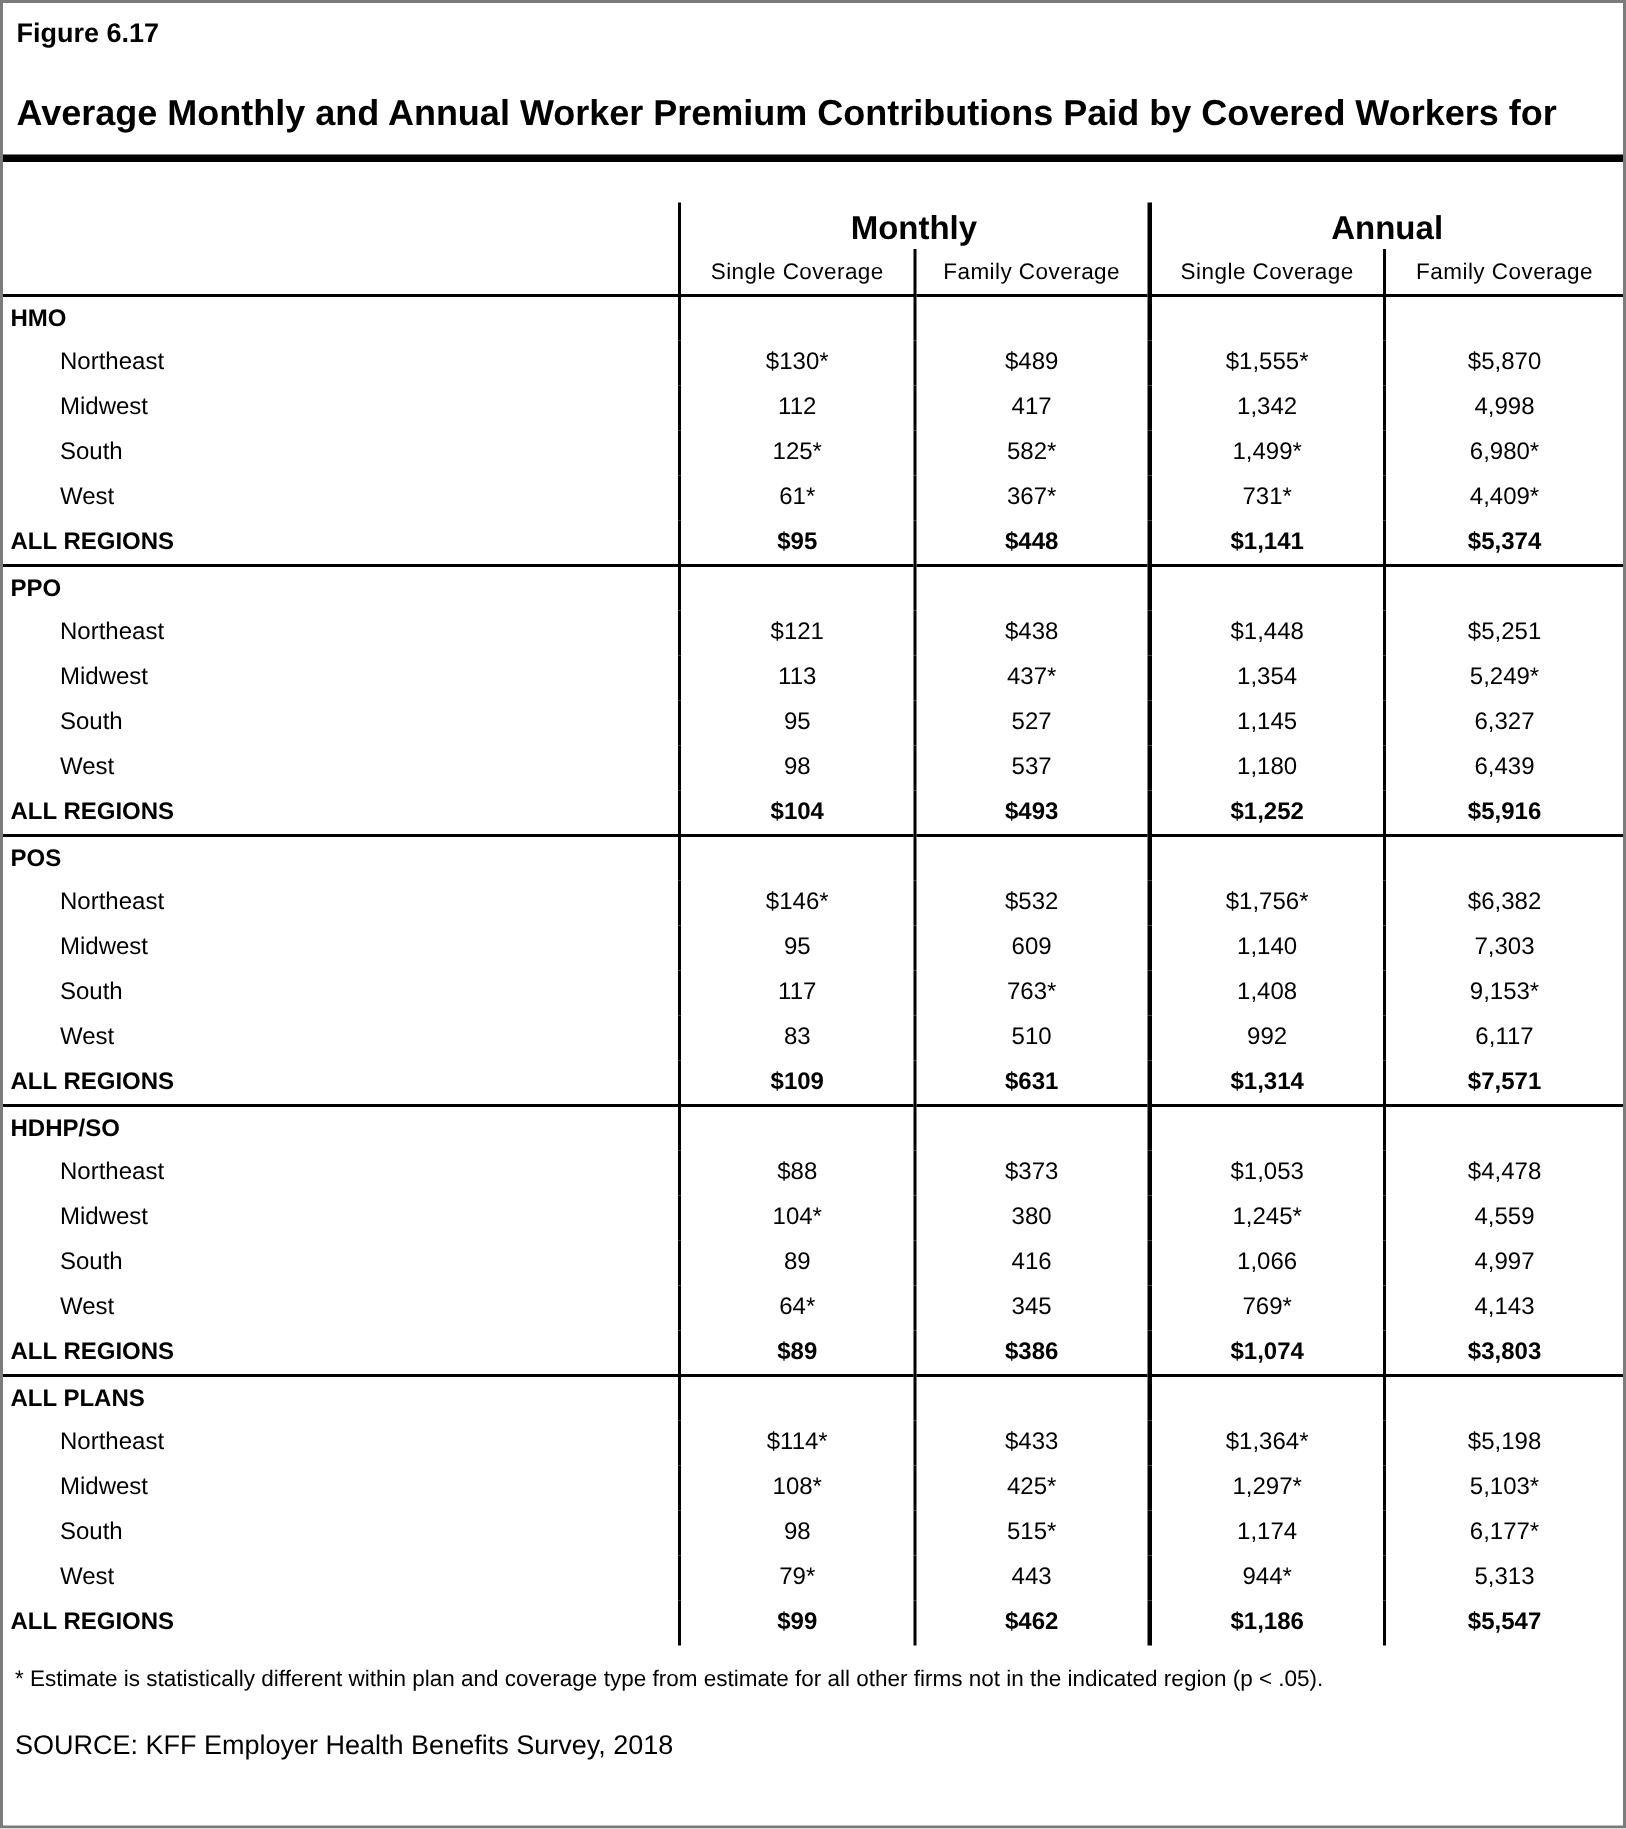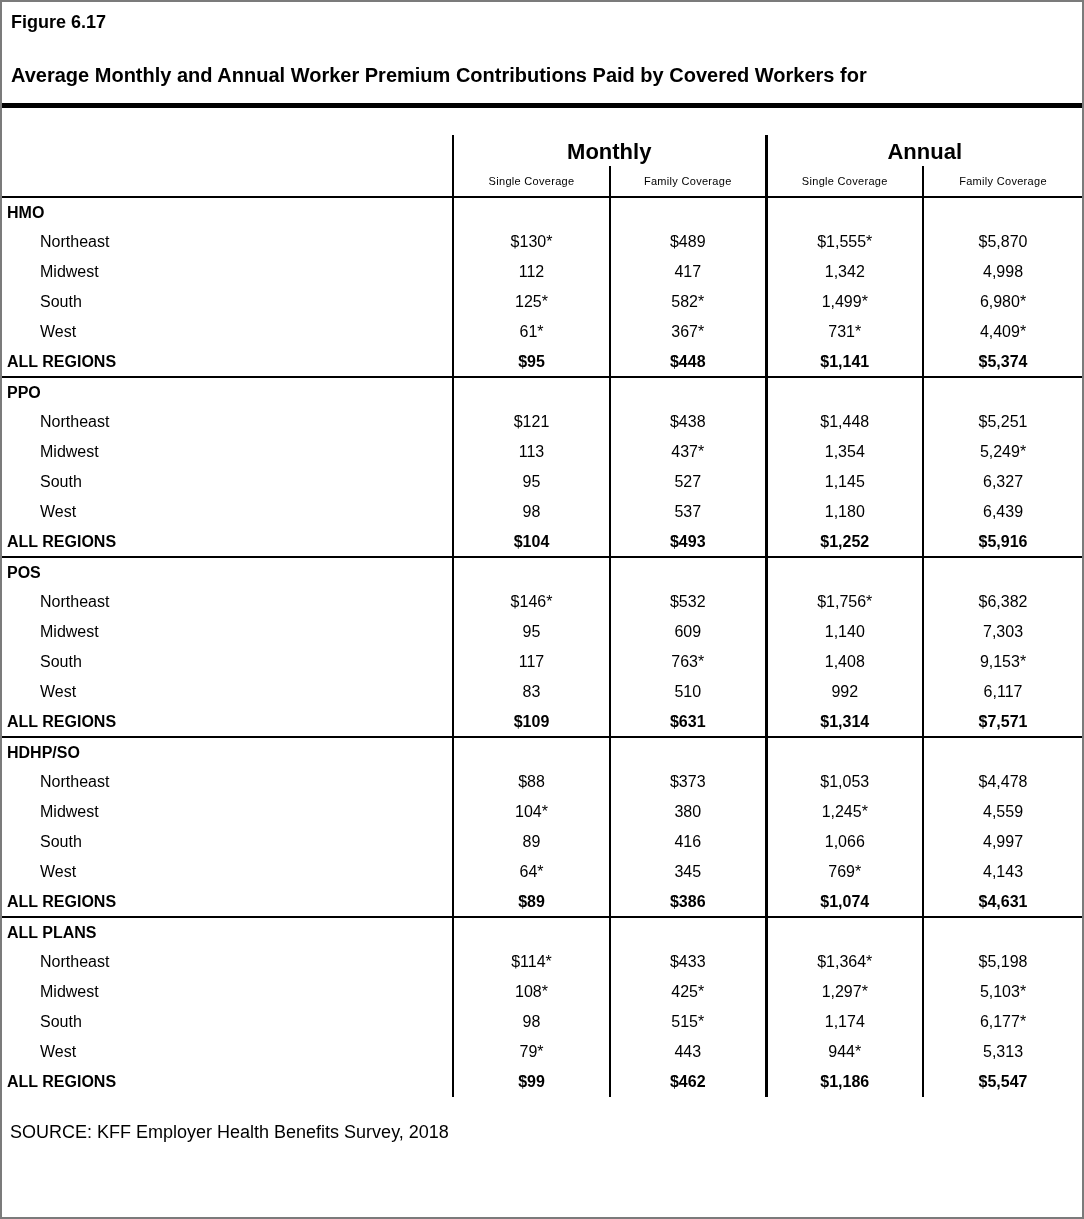--- a/index.html
+++ b/index.html
@@ -7,33 +7,33 @@
   .page {
     width: 1084px; height: 1219px;
     border: 2px solid #7b7b7b;
     background: #fff;
     overflow: hidden;
     font-family: "Liberation Sans", "DejaVu Sans", sans-serif;
     color: #000;
   }
   .title-block { padding: 9px 10px 0 9px; }
   .fig-label { font-size: 18px; font-weight: bold; line-height: 22px; }
-  .fig-title { font-size: 20px; font-weight: bold; line-height: 37px; margin-top: 24px; }
+  .fig-title { font-size: 24px; font-weight: bold; line-height: 37px; margin-top: 24px; }
   .thick-rule { height: 5px; background: #000; margin-top: 9px; }
   table.data-table {
     border-collapse: collapse;
     table-layout: fixed;
     width: 1080px;
     margin-top: 27px;
   }
   th, td { padding: 0; margin: 0; overflow: hidden; }
   thead tr { height: 31px; }
   tbody tr { height: 30px; }
   th.grp { font-size: 22px; font-weight: bold; text-align: center; vertical-align: bottom; padding-bottom: 1px; }
-  th.sub { font-size: 11px; font-weight: normal; text-align: center; vertical-align: middle; letter-spacing: 0.3px; }
+  th.sub { font-size: 15px; font-weight: normal; text-align: center; vertical-align: middle; letter-spacing: 0.3px; }
   .bl1 { border-left: 2px solid #000; }
   .bl2 { border-left: 3px solid #000; margin-left: 32px; }
   thead tr.subrow th { border-bottom: 2px solid #000; }
   tbody tr.section-start td { border-top: 2px solid #000; }
   td.sec-name { font-size: 16px; font-weight: bold; padding-left: 5px; vertical-align: middle; }
   td.region { font-size: 16px; padding-left: 38px; vertical-align: middle; }
   td.rlabel { font-size: 16px; font-weight: bold; padding-left: 5px; vertical-align: middle; }
   td.val { font-size: 16px; text-align: center; vertical-align: middle; }
   tr.total td.val { font-weight: bold; }
   .footnote { font-size: 15px; padding: 0 6px 0 8px; margin-top: 14px; white-space: nowrap; }
@@ -233,21 +233,21 @@
           <td class="val bl1">64*</td>
           <td class="val bl1">345</td>
           <td class="val bl2">769*</td>
           <td class="val bl1">4,143</td>
         </tr>
         <tr class="total">
           <td class="rlabel">ALL REGIONS</td>
           <td class="val bl1">$89</td>
           <td class="val bl1">$386</td>
           <td class="val bl2">$1,074</td>
-          <td class="val bl1">$4,631</td>
+          <td class="val bl1">$3,803</td>
         </tr>
         <tr class="section-start">
           <td class="sec-name">ALL PLANS</td>
           <td class="val bl1"></td>
           <td class="val bl1"></td>
           <td class="val bl2"></td>
           <td class="val bl1"></td>
         </tr>
         <tr>
           <td class="region">Northeast</td>
@@ -280,14 +280,15 @@
         <tr class="total">
           <td class="rlabel">ALL REGIONS</td>
           <td class="val bl1">$99</td>
           <td class="val bl1">$462</td>
           <td class="val bl2">$1,186</td>
           <td class="val bl1">$5,547</td>
         </tr>
       </tbody>
   </table>
 
+  <div class="footnote">* Estimate is statistically different within plan and coverage type from estimate for all other firms not in the indicated region (p &lt; .05).</div>
   <div class="source">SOURCE: KFF Employer Health Benefits Survey, 2018</div>
 </div>
 
 </body></html>

